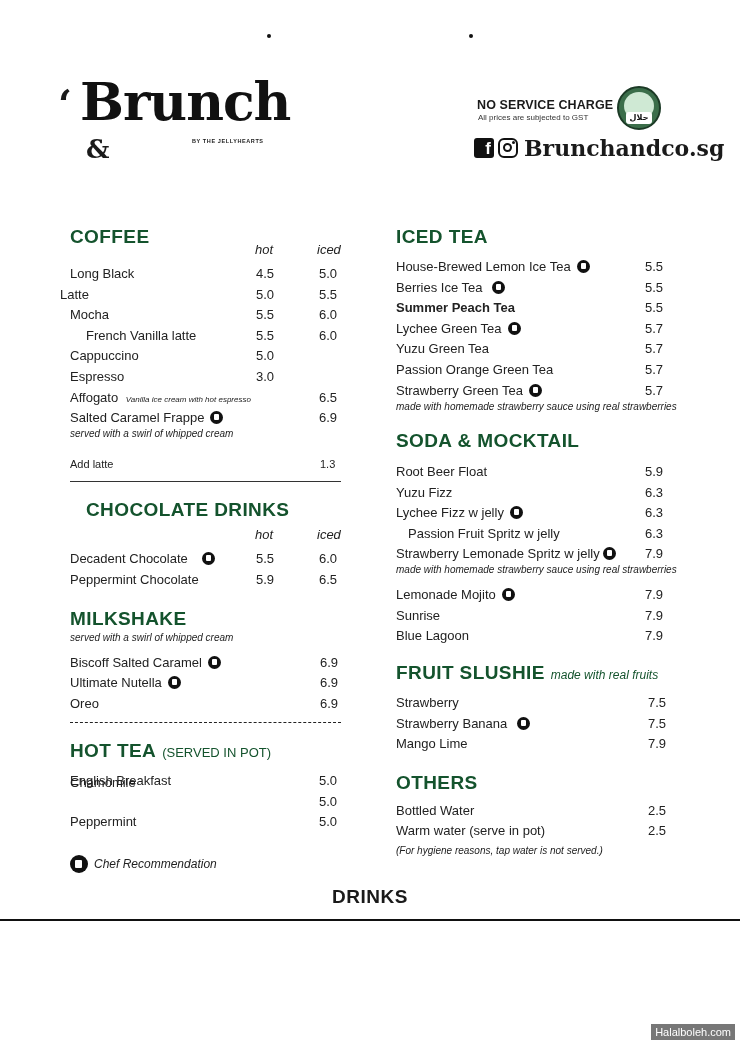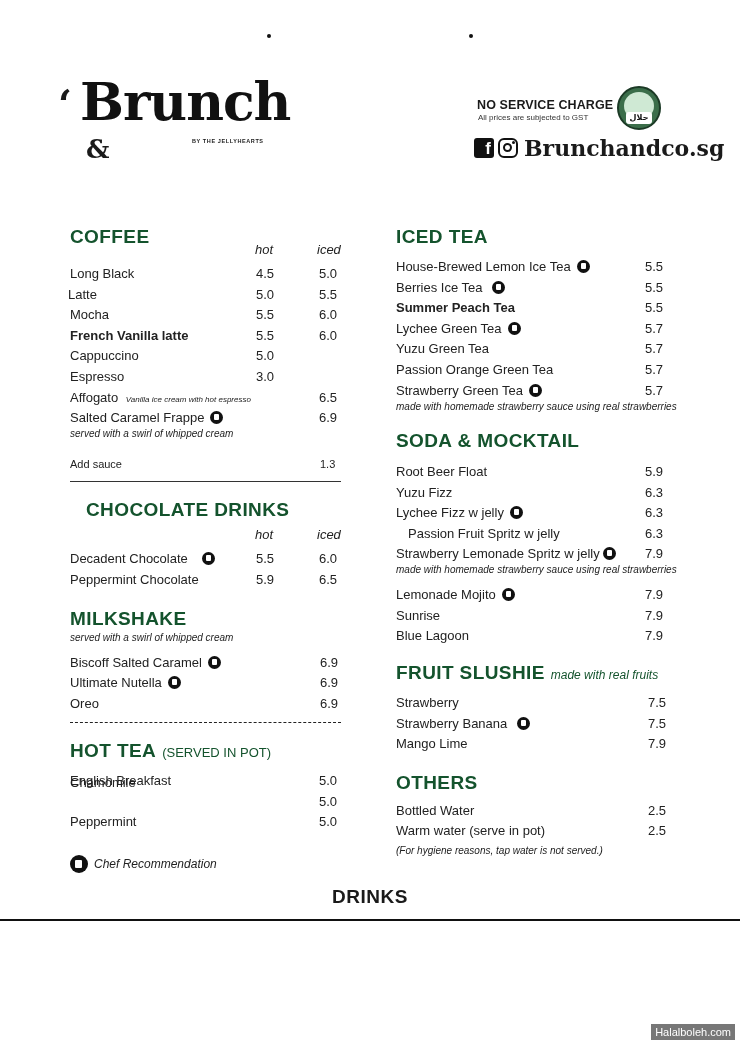--- a/index.html
+++ b/index.html
@@ -70,29 +70,29 @@
 </div>
 
 <div class="h" style="left:70px;top:226px;">COFFEE</div>
 <div class="colh" style="left:255px;top:242px;">hot</div>
 <div class="colh" style="left:317px;top:242px;">iced</div>
 
 <div class="row" style="left:70px;top:265px;"><span>Long Black</span></div>
 <div class="price" style="left:256px;top:265px;">4.5</div>
 <div class="price" style="left:319px;top:265px;">5.0</div>
 
-<div class="row" style="left:68px;top:286px;"><span>Latte</span></div>
+<div class="row" style="left:60px;top:286px;"><span>Latte</span></div>
 <div class="price" style="left:256px;top:286px;">5.0</div>
 <div class="price" style="left:319px;top:286px;">5.5</div>
 
 <div class="row" style="left:70px;top:306px;"><span>Mocha</span></div>
 <div class="price" style="left:256px;top:306px;">5.5</div>
 <div class="price" style="left:319px;top:306px;">6.0</div>
 
-<div class="row" style="left:70px;top:327px;font-weight:bold;"><span>French Vanilla latte</span></div>
+<div class="row" style="left:86px;top:327px;"><span>French Vanilla latte</span></div>
 <div class="price" style="left:256px;top:327px;">5.5</div>
 <div class="price" style="left:319px;top:327px;">6.0</div>
 
 <div class="row" style="left:70px;top:347px;"><span>Cappuccino</span></div>
 <div class="price" style="left:256px;top:347px;">5.0</div>
 
 <div class="row" style="left:70px;top:368px;"><span>Espresso</span></div>
 <div class="price" style="left:256px;top:368px;">3.0</div>
 
 <div class="row" style="left:70px;top:389px;">
@@ -100,21 +100,21 @@
   <span style="font-size:8px;font-style:italic;margin-left:4px;">Vanilla ice cream with hot espresso</span>
 </div>
 <div class="price" style="left:319px;top:389px;">6.5</div>
 
 <div class="row" style="left:70px;top:409px;">
   <span>Salted Caramel Frappe</span><span class="thumb"></span>
 </div>
 <div class="price" style="left:319px;top:409px;">6.9</div>
 <div class="note" style="left:70px;top:428px;">served with a swirl of whipped cream</div>
 
-<div class="row" style="left:70px;top:455px;font-size:11px;"><span>Add sauce</span></div>
+<div class="row" style="left:70px;top:455px;font-size:11px;"><span>Add latte</span></div>
 <div class="price" style="left:320px;top:455px;font-size:11px;">1.3</div>
 <div class="rule" style="left:70px;top:481px;width:271px;"></div>
 
 <div class="h" style="left:70px;top:499px;margin-left:16px;">CHOCOLATE DRINKS</div>
 <div class="colh" style="left:255px;top:527px;">hot</div>
 <div class="colh" style="left:317px;top:527px;">iced</div>
 
 <div class="row" style="left:70px;top:550px;">
   <span>Decadent Chocolate</span><span class="thumb" style="margin-left:14px;"></span>
 </div>

